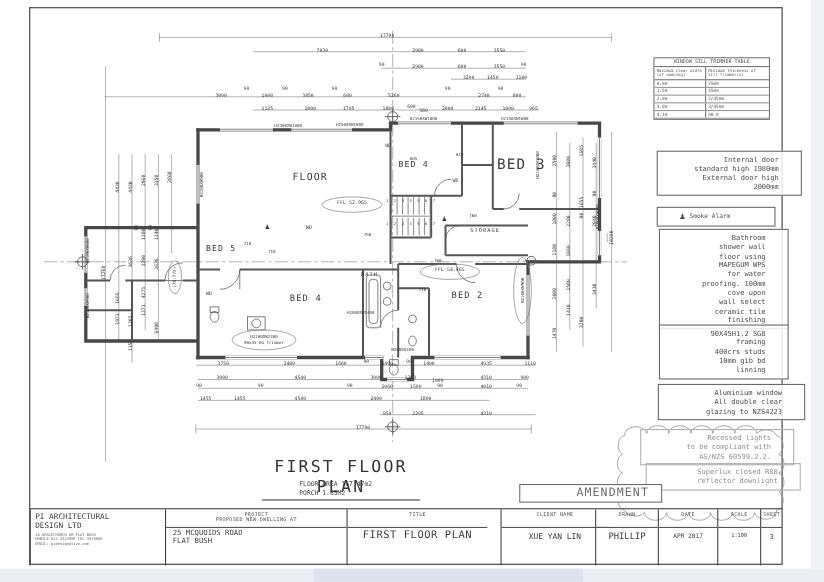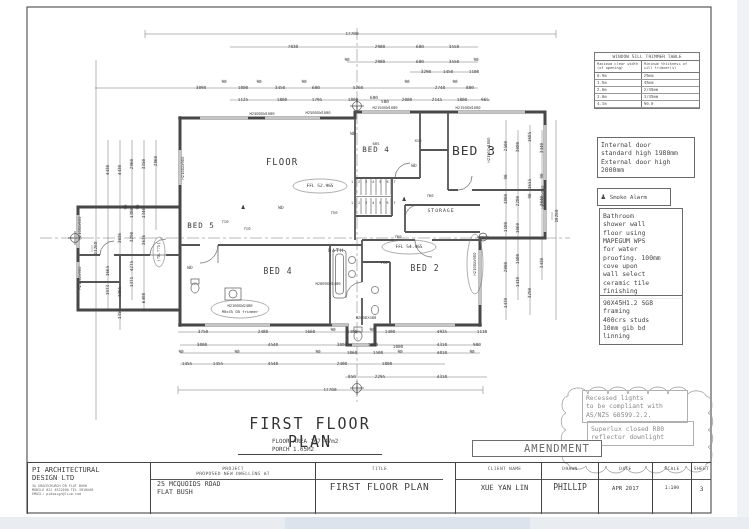--- a/index.html
+++ b/index.html
@@ -3,21 +3,21 @@
 <meta charset="utf-8">
 <style>
   html,body{margin:0;padding:0;background:#f4f5f7;}
   #stage{position:relative;width:749px;height:529px;background:#ffffff;overflow:hidden;
          font-family:"Liberation Sans",sans-serif;}
   svg{position:absolute;left:0;top:0;}
   .ptxt{position:absolute;color:#3a3a3a;font-family:"DejaVu Sans Mono",monospace;
         white-space:nowrap;line-height:1;transform:translate(-50%,-50%);}
   .notebox{position:absolute;border:0.8px solid #6a6a6a;color:#4a4a4a;
            font-family:"DejaVu Sans Mono",monospace;font-size:6.4px;line-height:1.3;
-           padding:3px 3px;white-space:pre-line;background:rgba(255,255,255,.85);}
+           padding:3px 20px;white-space:pre-line;background:rgba(255,255,255,.85);text-align:right;}
   .notebox.light{border-color:#b0b0b0;color:#8e8e8e;}
   .tbl{position:absolute;border:0.8px solid #777;font-family:"DejaVu Sans Mono",monospace;
        color:#555;background:#fff;}
   .tbl .tt{font-size:4.6px;text-align:center;border-bottom:0.6px solid #777;padding:1px 0;}
   .tbl .hdr{display:flex;border-bottom:0.6px solid #777;}
   .tbl .hdr div{font-size:3.6px;padding:1px 2px;line-height:1.2;}
   .tbl .row{display:flex;border-bottom:0.5px solid #999;}
   .tbl .row div{font-size:4px;padding:0.5px 2px;}
   .c1{width:44px;border-right:0.6px solid #777;}
   .c2{width:56px;}
@@ -348,20 +348,23 @@
 proofing. 100mm
 cove upon
 wall select
 ceramic tile
 finishing</div>
 <div class="notebox" style="left:599px;top:295px;width:76px;">90X45H1.2 SG8
 framing
 400crs studs
 10mm gib bd
 linning</div>
+<div class="notebox" style="left:598px;top:349px;width:92px;">Aluminium window
+All double clear
+glazing to NZS4223</div>
 <div class="notebox light" style="left:582px;top:390px;width:98px;background:transparent;">Recessed lights
 to be compliant with
 AS/NZS 60599.2.2.</div>
 <div class="notebox light" style="left:587px;top:421px;width:99px;background:transparent;">Superlux closed R80
 reflector downlight</div>
 
 <div id="plan-title">FIRST FLOOR PLAN</div>
 <div class="area-line" style="top:438px;">FLOOR AREA 167.47m2</div>
 <div class="area-line" style="top:446px;">PORCH 1.65M2</div>
 <div id="amendment">AMENDMENT</div>

